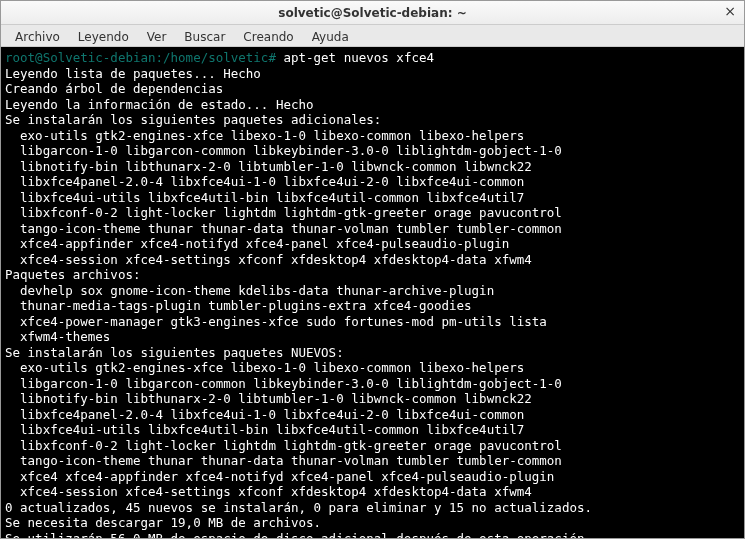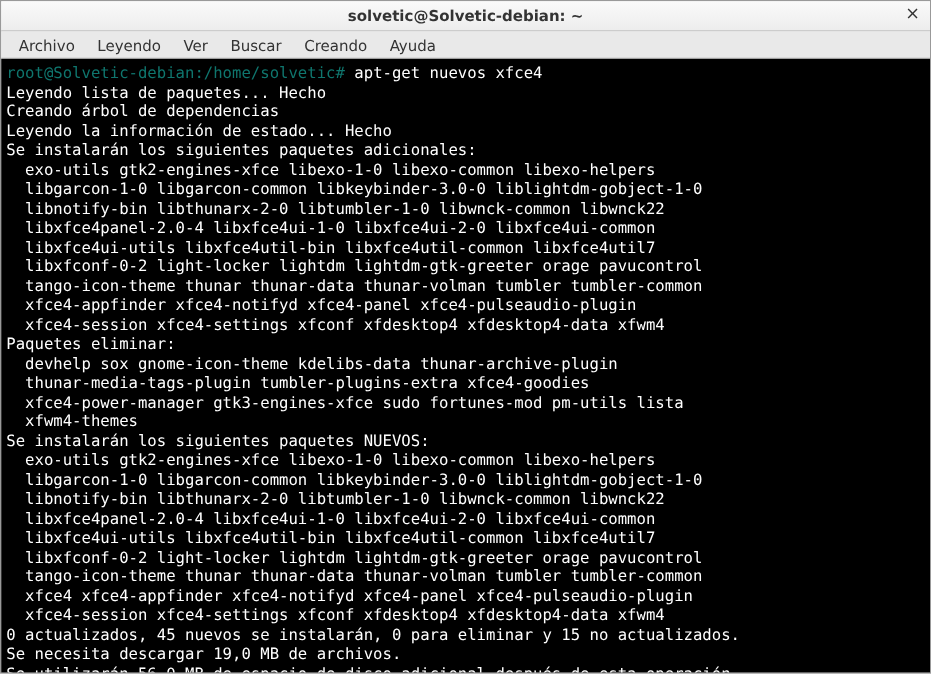--- a/index.html
+++ b/index.html
@@ -101,21 +101,21 @@
 <span>Se instalarán los siguientes paquetes adicionales:</span>
 <span>  exo-utils gtk2-engines-xfce libexo-1-0 libexo-common libexo-helpers</span>
 <span>  libgarcon-1-0 libgarcon-common libkeybinder-3.0-0 liblightdm-gobject-1-0</span>
 <span>  libnotify-bin libthunarx-2-0 libtumbler-1-0 libwnck-common libwnck22</span>
 <span>  libxfce4panel-2.0-4 libxfce4ui-1-0 libxfce4ui-2-0 libxfce4ui-common</span>
 <span>  libxfce4ui-utils libxfce4util-bin libxfce4util-common libxfce4util7</span>
 <span>  libxfconf-0-2 light-locker lightdm lightdm-gtk-greeter orage pavucontrol</span>
 <span>  tango-icon-theme thunar thunar-data thunar-volman tumbler tumbler-common</span>
 <span>  xfce4-appfinder xfce4-notifyd xfce4-panel xfce4-pulseaudio-plugin</span>
 <span>  xfce4-session xfce4-settings xfconf xfdesktop4 xfdesktop4-data xfwm4</span>
-<span>Paquetes eliminar:</span>
+<span>Paquetes archivos:</span>
 <span>  devhelp sox gnome-icon-theme kdelibs-data thunar-archive-plugin</span>
 <span>  thunar-media-tags-plugin tumbler-plugins-extra xfce4-goodies</span>
 <span>  xfce4-power-manager gtk3-engines-xfce sudo fortunes-mod pm-utils lista</span>
 <span>  xfwm4-themes</span>
 <span>Se instalarán los siguientes paquetes NUEVOS:</span>
 <span>  exo-utils gtk2-engines-xfce libexo-1-0 libexo-common libexo-helpers</span>
 <span>  libgarcon-1-0 libgarcon-common libkeybinder-3.0-0 liblightdm-gobject-1-0</span>
 <span>  libnotify-bin libthunarx-2-0 libtumbler-1-0 libwnck-common libwnck22</span>
 <span>  libxfce4panel-2.0-4 libxfce4ui-1-0 libxfce4ui-2-0 libxfce4ui-common</span>
 <span>  libxfce4ui-utils libxfce4util-bin libxfce4util-common libxfce4util7</span>

